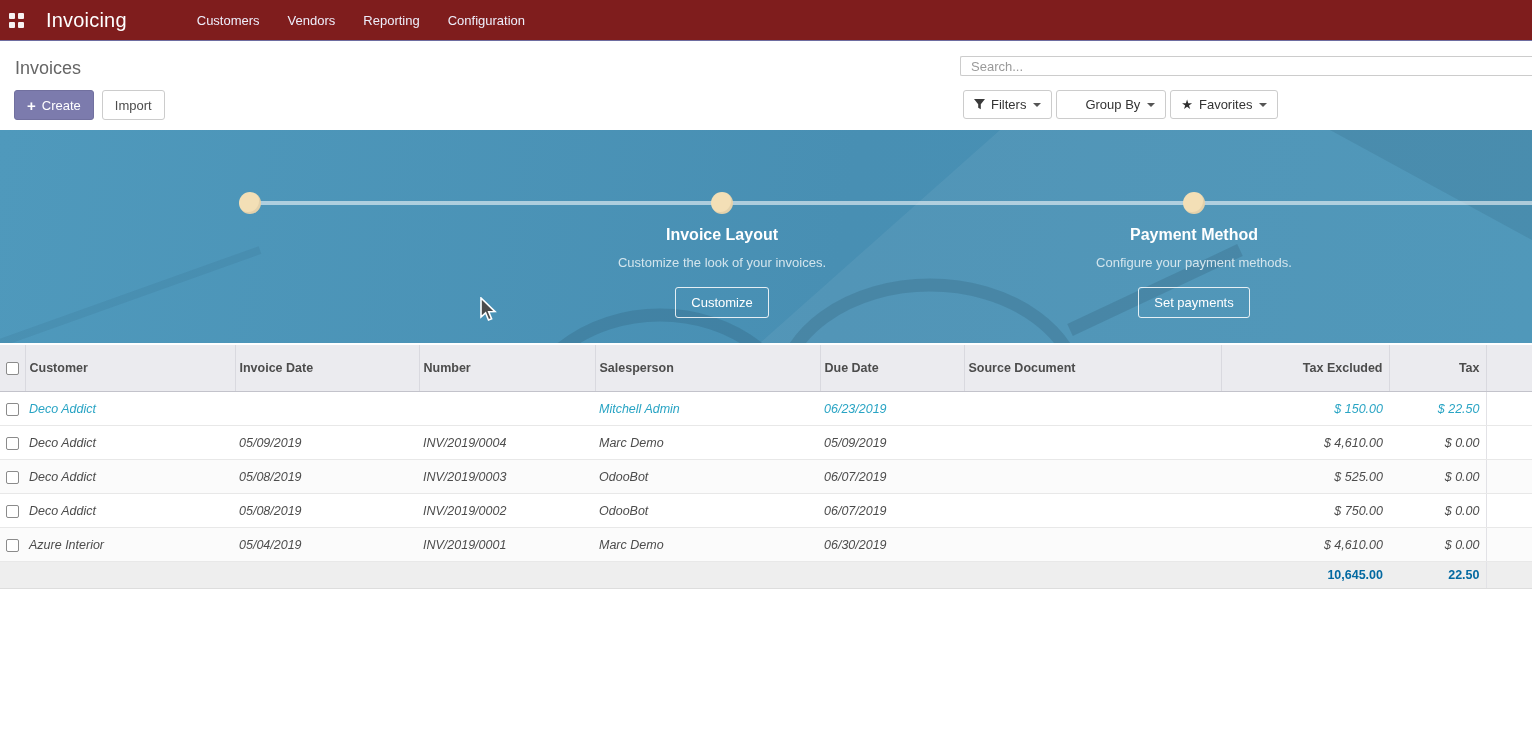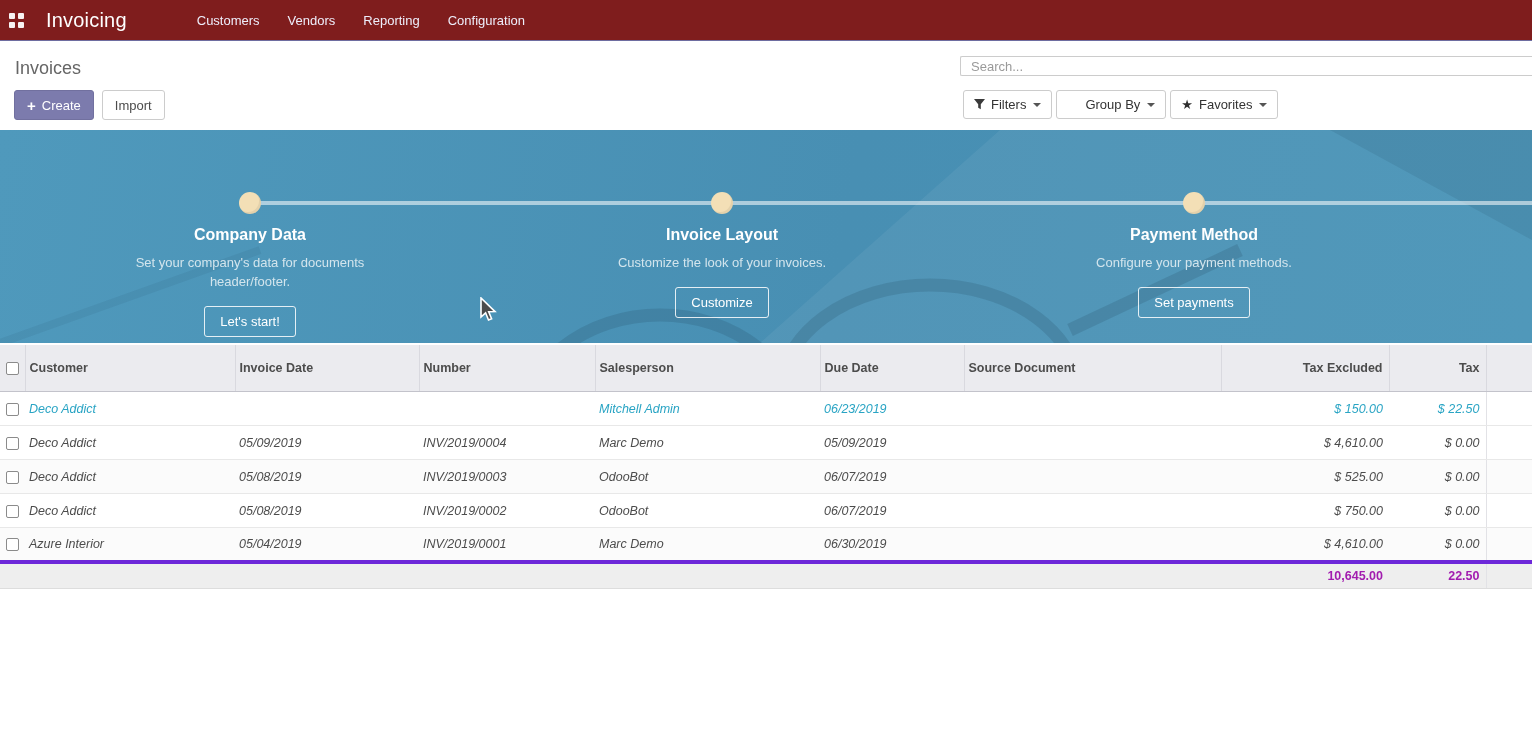--- a/index.html
+++ b/index.html
@@ -73,22 +73,22 @@
   tbody td { height:34px; padding:0 4px; border-bottom:1px solid #e8e8e8;
     white-space:nowrap; overflow:hidden;font-style:italic; }
   tbody tr { cursor:pointer; background:#fff; }
   tbody tr:nth-child(odd):not(:first-child) { background:#fbfbfb; }
   td.filler, th.filler { border-left:1px solid #e2e2e6; }
   .num, th.num { text-align:right; padding-right:6px; }
   tr.draft td { color:#29a4c4; }
   .cb { display:inline-block; width:13px; height:13px; border:1px solid #8b8b8b;
     border-radius:2px; background:#fff; vertical-align:middle; cursor:pointer; }
   .cbcell { text-align:center; padding:0 !important; }
-  tfoot td { background:#eee; border-top:4px solid #6d28d9; border-bottom:1px solid #ddd;
-    height:27px; font-weight:bold; color:#a21caf; }
+  tfoot td { background:#eee; border-top:1px solid #6d28d9; border-bottom:1px solid #ddd;
+    height:27px; font-weight:bold; color:#0369a1; }
 
   
   .cursor { position:absolute; left:479px; top:297px; z-index:50; pointer-events:none; }
 </style>
 </head>
 <body>
 
 <div class="topbar">
   <div class="apps-icon">
     <span></span>
@@ -158,25 +158,20 @@
       <path d="M1070 200 L 1240 120"></path>
     </g>
     <path d="M0 213 L 260 120" stroke="rgba(24,56,74,0.08)" stroke-width="8" fill="none"></path>
   </svg>
 
   <div class="progress-line"></div>
   <div class="dot" style="left:239px"></div>
   <div class="dot" style="left:711px"></div>
   <div class="dot" style="left:1183px"></div>
 
-  <div class="step" style="left:50px">
-    <h3>Company Data</h3>
-    <p>Set your company's data for documents header/footer.</p>
-    <button class="sbtn">Let's start!</button>
-  </div>
   <div class="step" style="left:522px">
     <h3>Invoice Layout</h3>
     <p>Customize the look of your invoices.</p>
     <button class="sbtn">Customize</button>
   </div>
   <div class="step" style="left:994px">
     <h3>Payment Method</h3>
     <p>Configure your payment methods.</p>
     <button class="sbtn">Set payments</button>
   </div>

